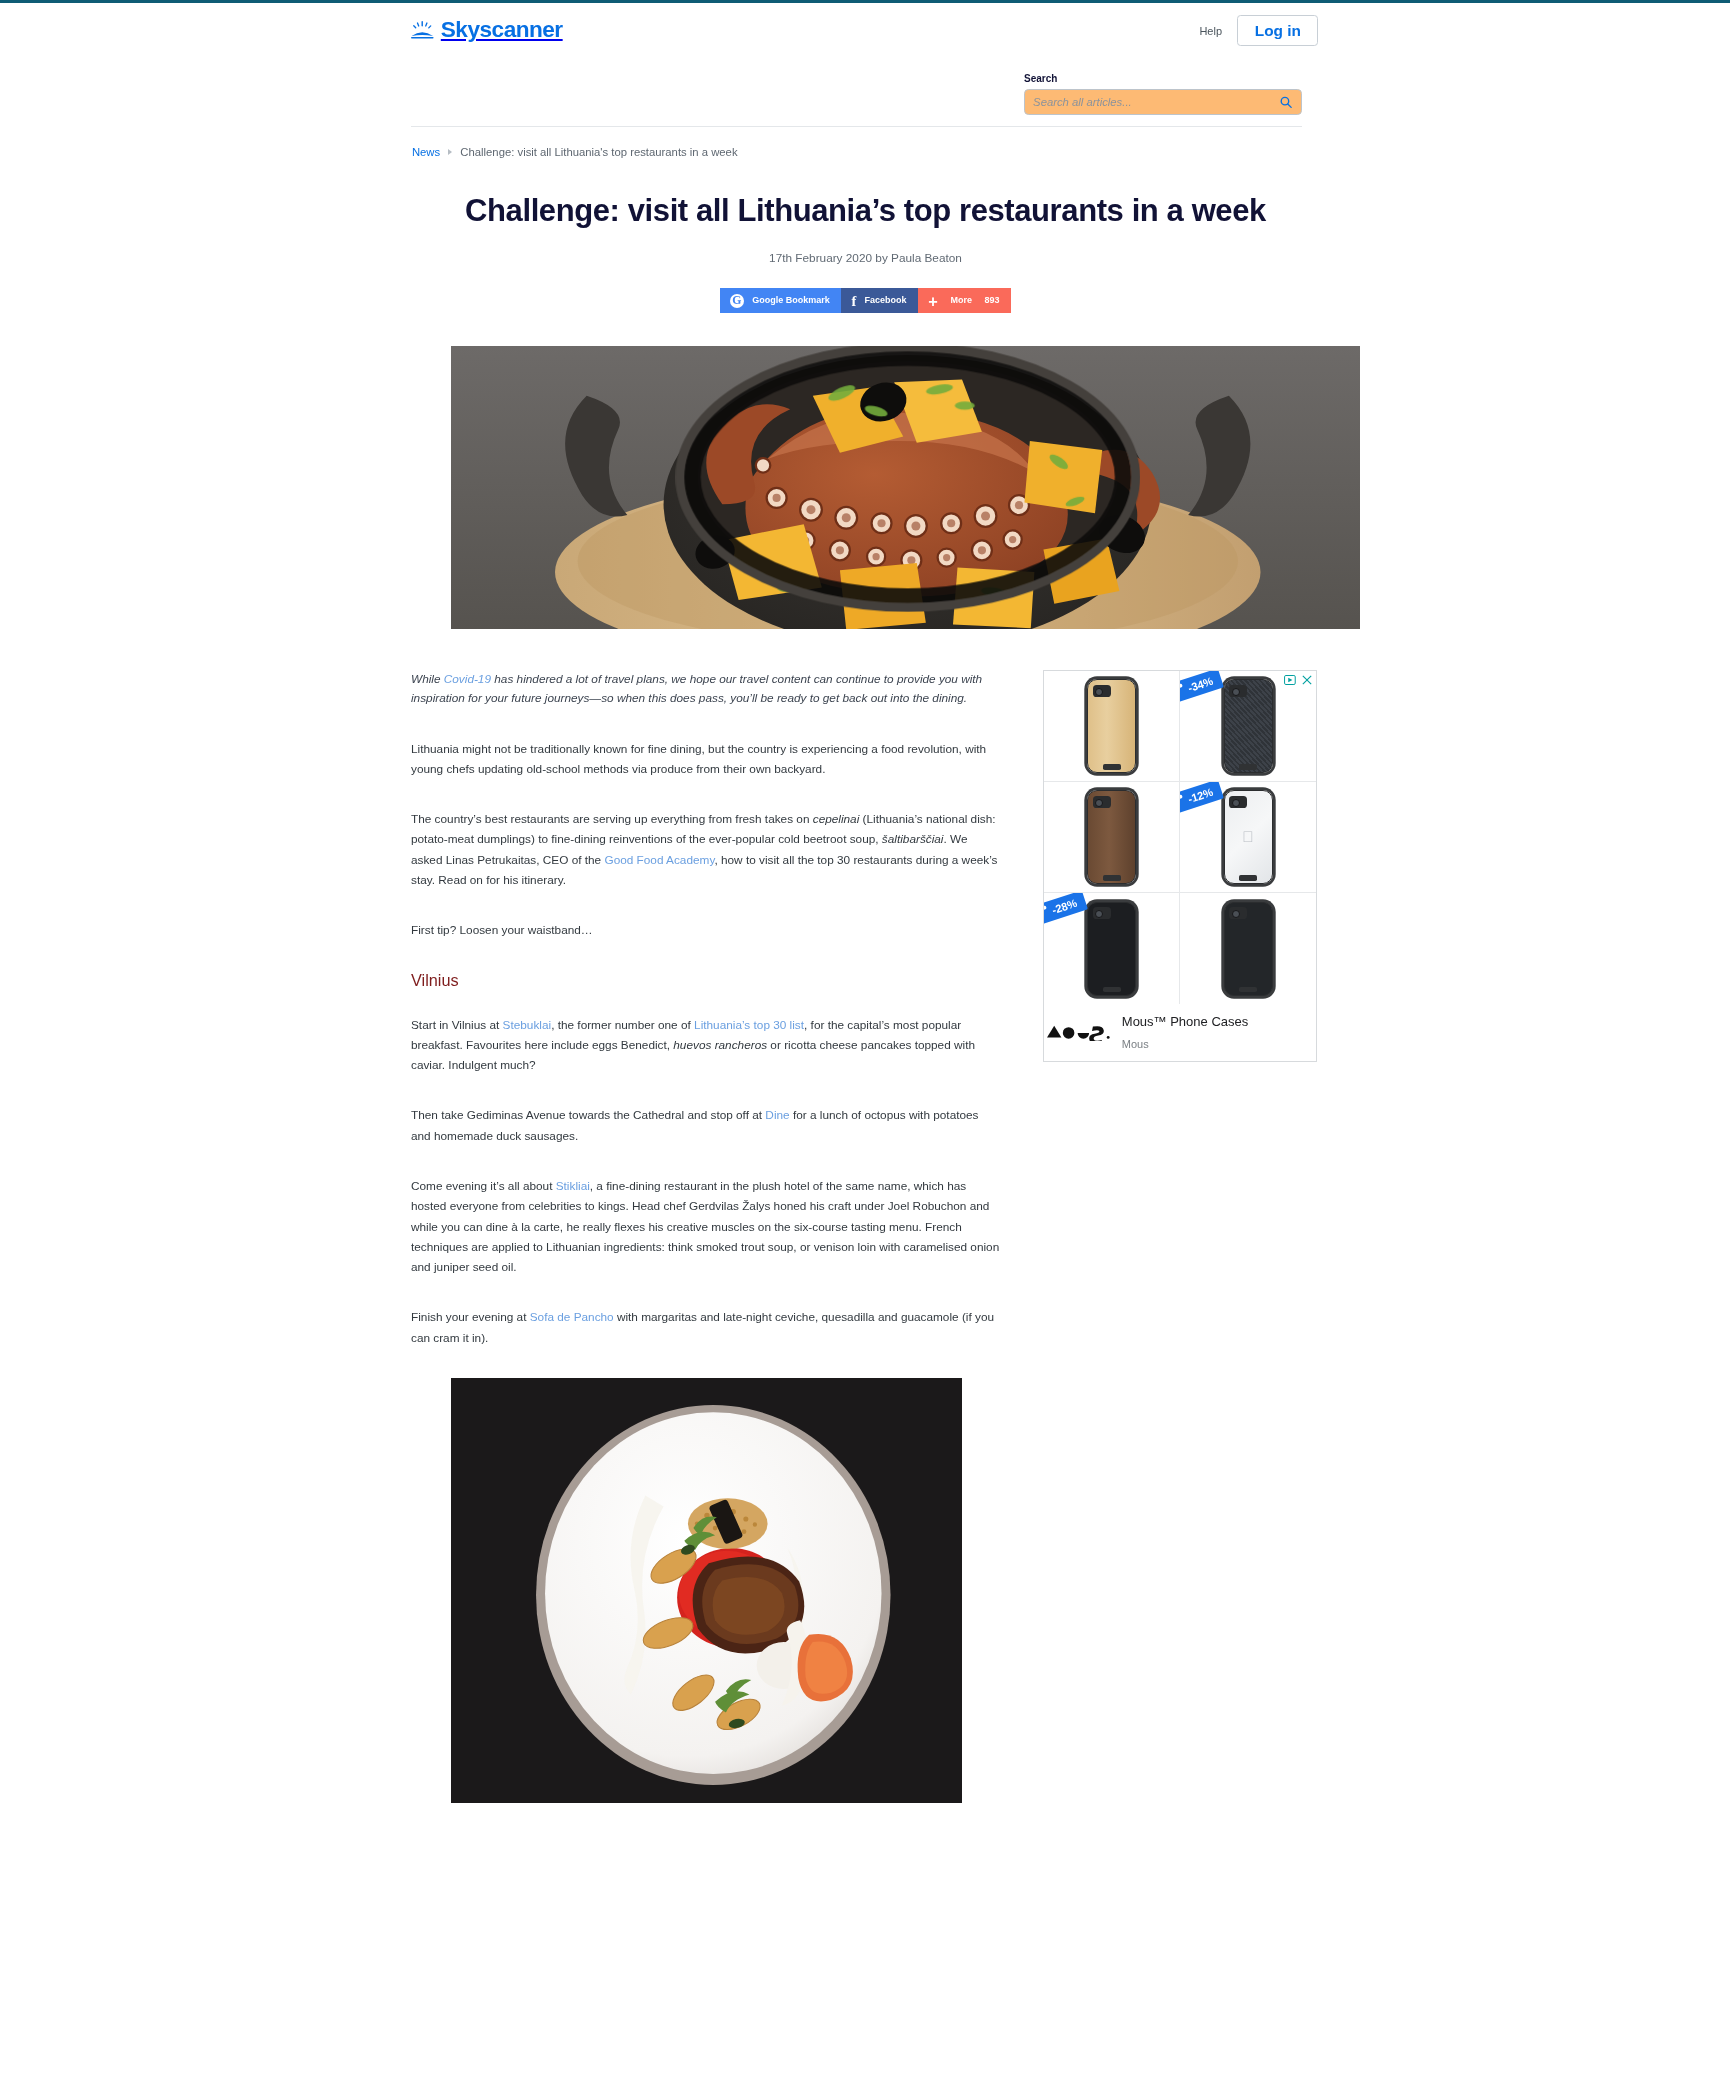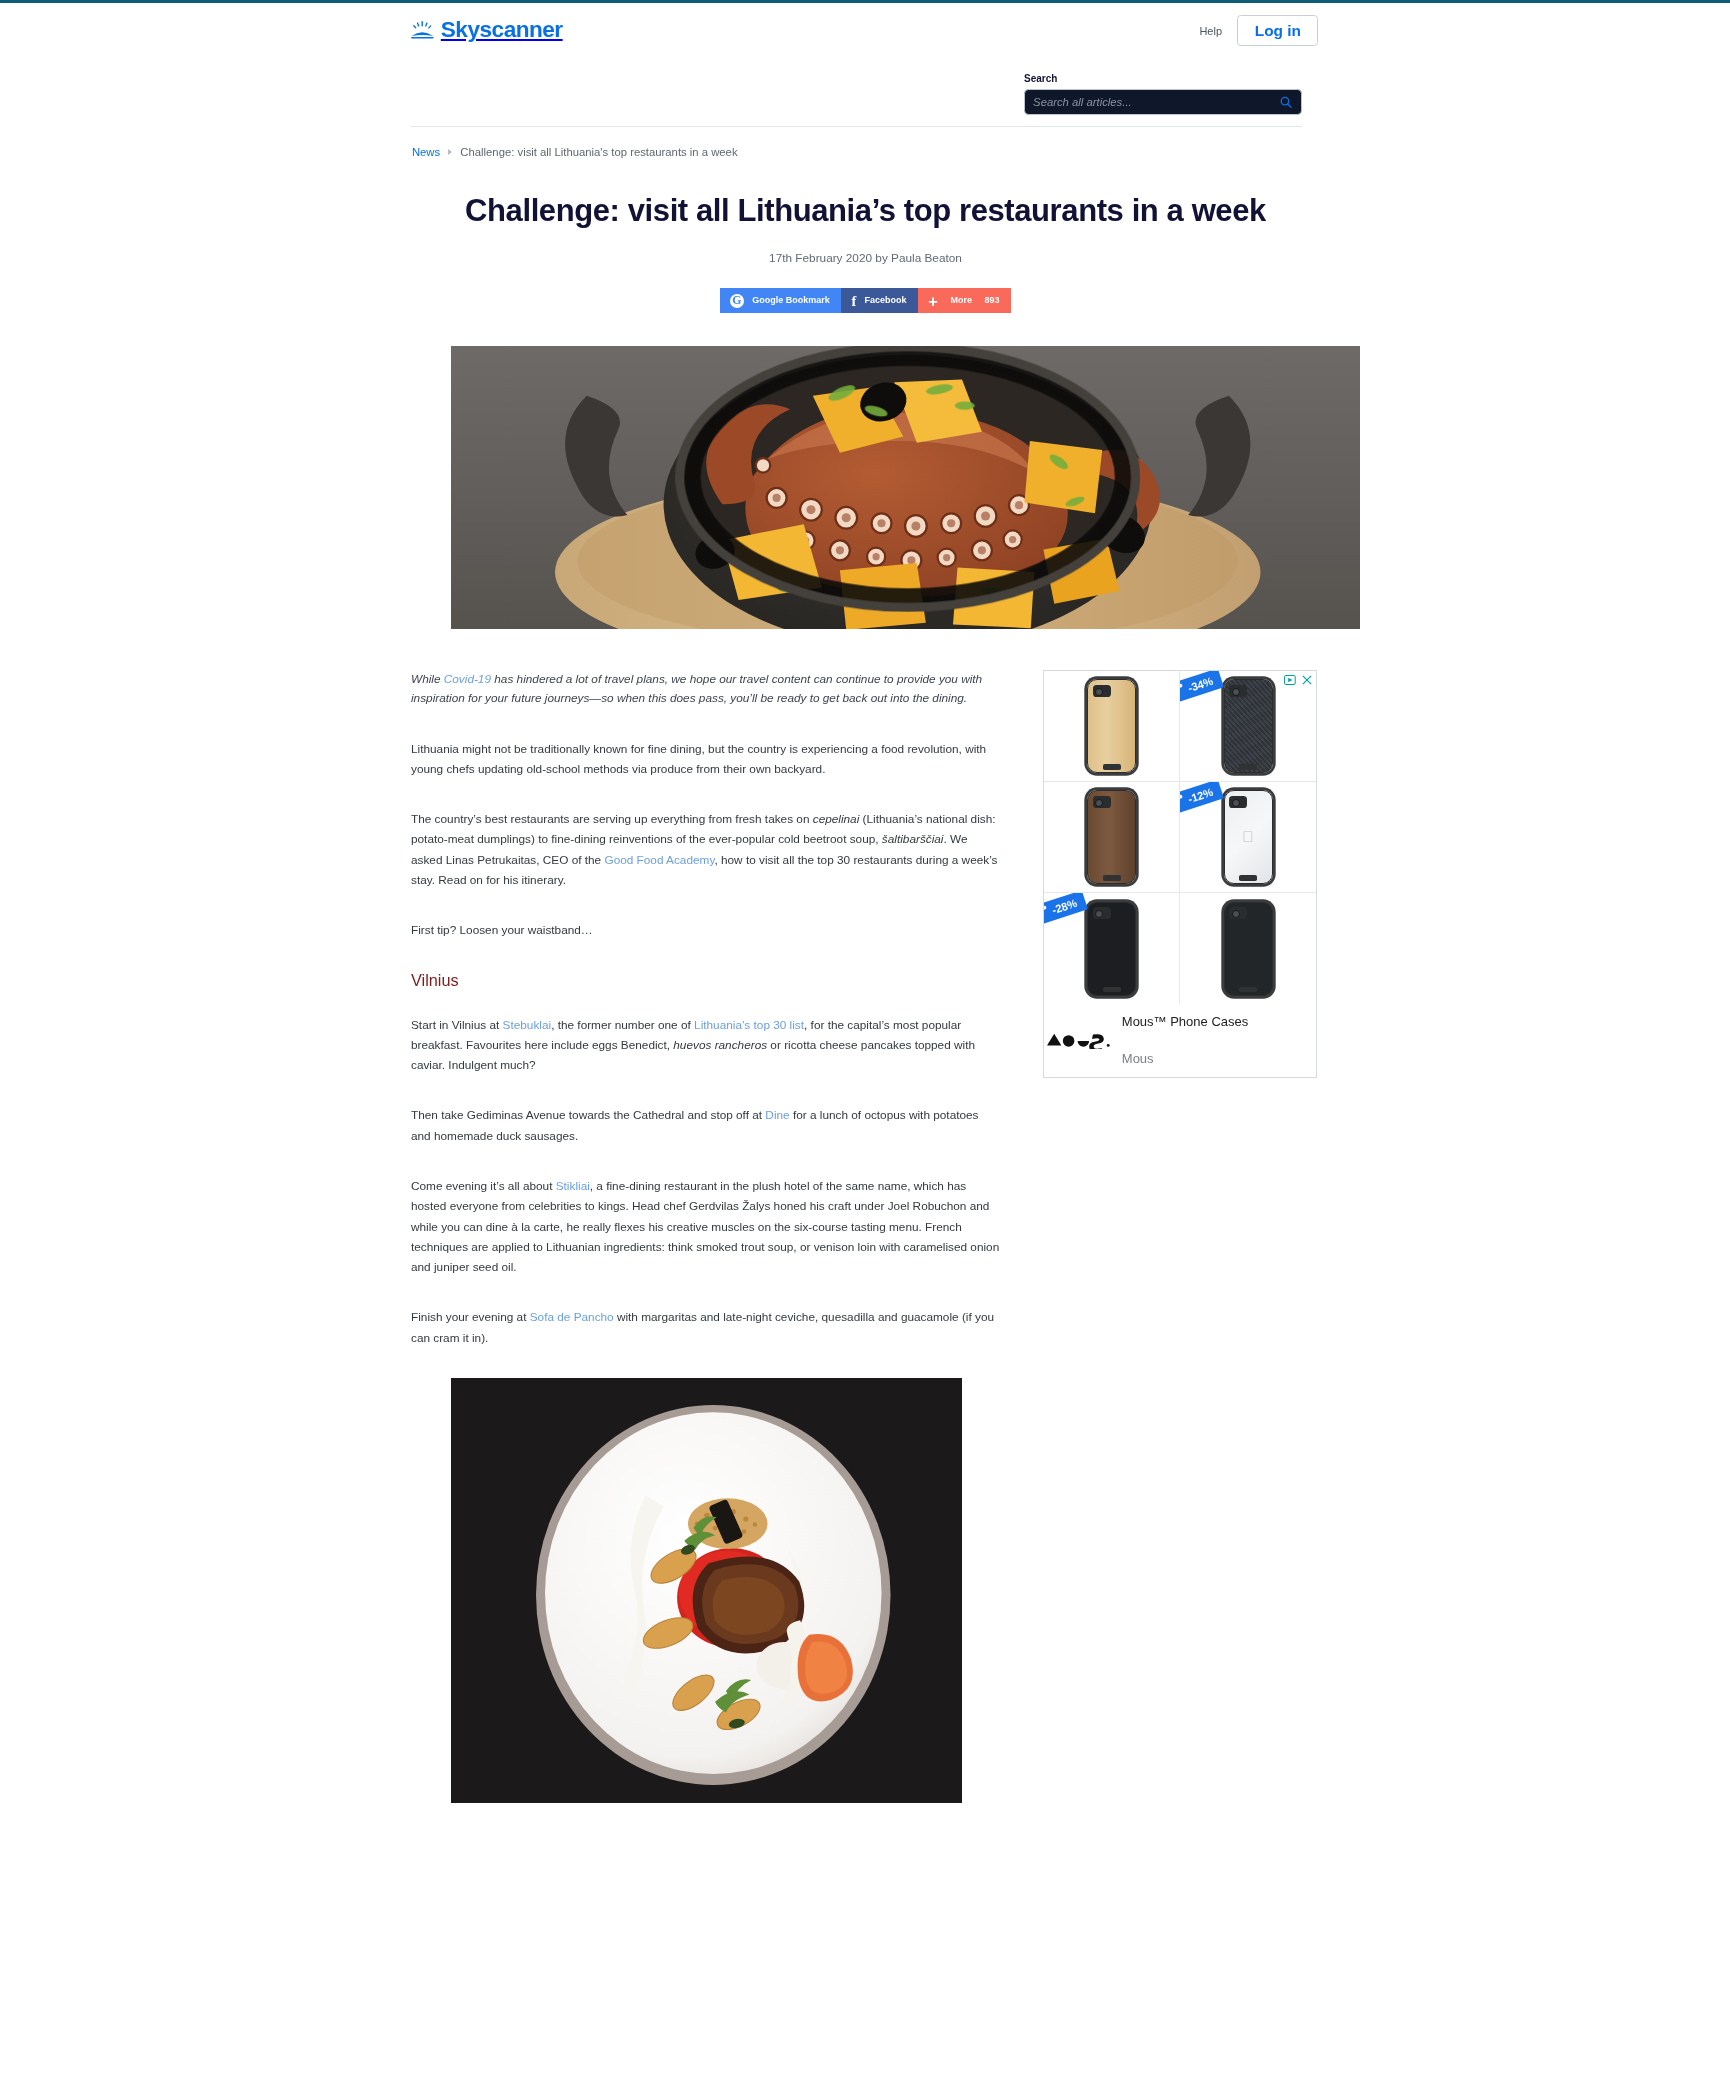--- a/index.html
+++ b/index.html
@@ -49,21 +49,21 @@
     padding-top: 14.5px; padding-right: 18px;
   }
   .search-box { width: 278px; }
   .search-label {
     font-size: 10px; font-weight: bold; color: #111236;
     margin-bottom: 4.5px; display: block;
   }
   .search-field {
     position: relative;
     border: 0.9px solid #bdc4cb; border-radius: 4.5px;
-    height: 26px; background: #0f172a;
+    height: 26px; background: #fdba74;
     display: flex; align-items: center;
   }
   .search-field input {
     border: 0; outline: none; flex: 1;
     font-size: 11.3px; font-style: italic; color: #5f6875;
     padding: 0 31px 0 8.1px; background: transparent;
     font-family: "Liberation Sans", sans-serif;
   }
   .search-field input::placeholder { color: #8b939c; font-style: italic; }
   .search-icon {
@@ -228,21 +228,21 @@
   .deal-tag:before {
     content: ""; position: absolute; top: 2.7px; left: 3.6px;
     width: 4.5px; height: 4.5px; border-radius: 50%; background: #fff;
   }
   .ad-footer {
     display: flex; align-items: center; gap: 11px;
     padding: 10px 9px 11px 1.8px;
   }
   .mous-logo { width: 65px; height: 18px; }
   .ad-title { font-size: 13px; color: #202124; line-height: 1.25; }
-  .ad-sub { font-size: 13px; color: #7b8085; margin-top: 20px; }
+  .ad-sub { font-size: 11px; color: #7b8085; margin-top: 7px; }
 </style>
 </head>
 <body>
 
 <div class="top-rule"></div>
 
 <div class="page">
 
   <div class="masthead">
     <a class="logo-wrap" href="#">

